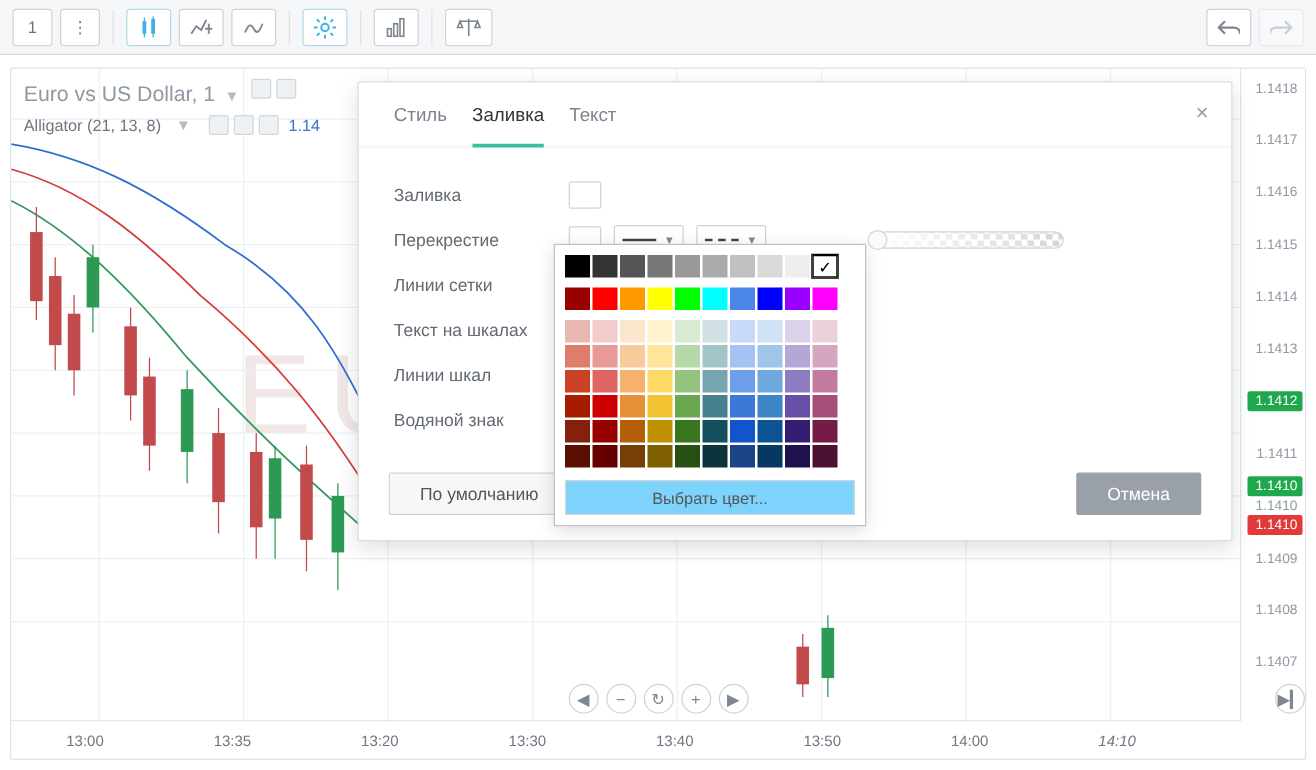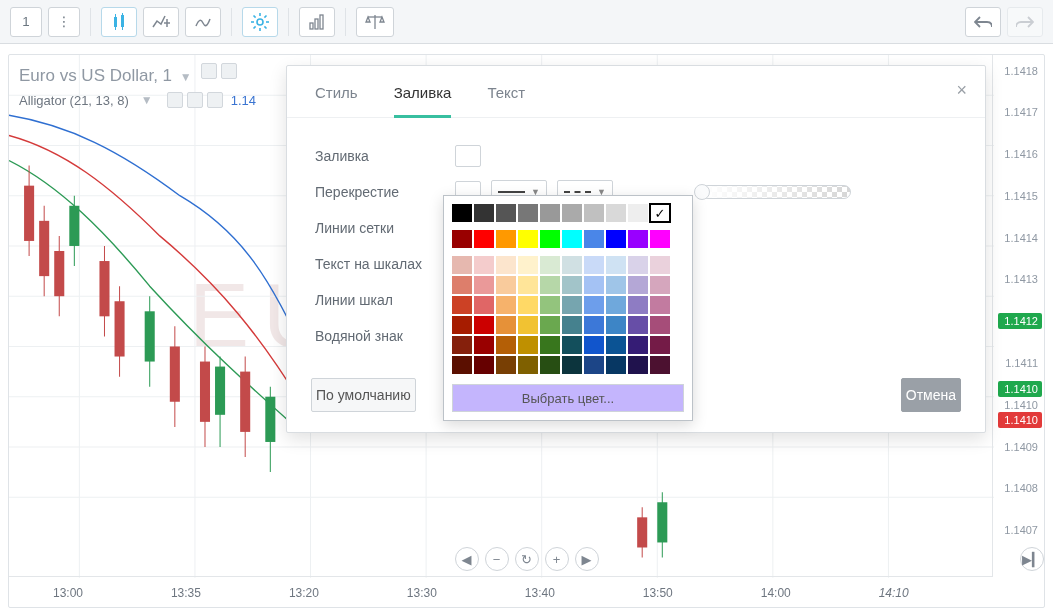--- a/index.html
+++ b/index.html
@@ -41,51 +41,51 @@
   
   .play-ctrls { position: absolute; left: 50%; transform: translateX(-50%); bottom: 36px; display: flex; gap: 6px; }
   .pc-btn { width: 24px; height: 24px; border: 1px solid #cfd4d9; border-radius: 50%; background: #fff; display: flex; align-items: center; justify-content: center; font-size: 13px; color: #7e8690; cursor: pointer; }
   .pc-fwd { position: absolute; right: 0; bottom: 36px; width: 24px; height: 24px; border: 1px solid #cfd4d9; border-radius: 50%; background: #fff; display: flex; align-items: center; justify-content: center; font-size: 13px; color: #7e8690; cursor: pointer; }
 
   
   .watermark { position: absolute; left: 180px; top: 210px; font-size: 90px; letter-spacing: 14px; color: #f1e7e7; font-weight: 300; user-select: none; }
 
   
   .dialog { position: absolute; left: 286px; top: 65px; width: 700px; background: #fff; border: 1px solid #d9dde1; box-shadow: 0 6px 18px rgba(0,0,0,.12); border-radius: 2px; }
-  .dlg-tabs { display: flex; gap: 36px; padding: 18px 28px 0 28px; border-bottom: 1px solid #eef0f2; position: relative; }
+  .dlg-tabs { display: flex; gap: 20px; padding: 18px 28px 0 28px; border-bottom: 1px solid #eef0f2; position: relative; }
   .dlg-tab { font-size: 15px; color: #7c848e; padding-bottom: 14px; cursor: pointer; }
   .dlg-tab.active { color: #333; border-bottom: 3px solid #38bfa0; margin-bottom: -1px; }
   .dlg-close { position: absolute; right: 18px; top: 14px; font-size: 18px; color: #9aa0a7; cursor: pointer; }
 
   .dlg-body { padding: 20px 28px 10px 28px; }
   .opt-row { display: flex; align-items: center; height: 36px; }
   .opt-row label { width: 140px; font-size: 14px; color: #626a73; }
   .swatch { width: 26px; height: 22px; border: 1px solid #cfd4d9; background: #fff; border-radius: 2px; cursor: pointer; }
   .lw-sel { width: 56px; height: 24px; border: 1px solid #cfd4d9; margin-left: 10px; border-radius: 2px; display: flex; align-items: center; justify-content: space-between; padding: 0 6px; cursor: pointer; }
   .lw-sel .line { height: 2px; background: #444; flex: 1; margin-right: 6px; }
   .lw-sel .caret { font-size: 9px; color: #888; }
   .alpha-track { width: 150px; height: 14px; margin-left: 18px; background:
       linear-gradient(to right, rgba(255,255,255,1), rgba(255,255,255,0)),
       repeating-conic-gradient(#d6d6d6 0% 25%, #fff 0% 50%) 0/10px 10px; border: 1px solid #cfd4d9; border-radius: 8px; position: relative; }
   .alpha-knob { position: absolute; top: 50%; left: 0; width: 16px; height: 16px; background: #fafbfc; border: 1px solid #cfd4d9; border-radius: 50%; transform: translate(-50%, -50%); }
 
   .dlg-foot { display: flex; align-items: center; padding: 14px 24px 20px 24px; }
-  .btn { height: 34px; padding: 0 4px; border: 1px solid #cfd4d9; background: #f6f7f8; color: #555; border-radius: 2px; cursor: pointer; font-size: 14px; }
+  .btn { height: 34px; padding: 0 24px; border: 1px solid #cfd4d9; background: #f6f7f8; color: #555; border-radius: 2px; cursor: pointer; font-size: 14px; }
   .btn.primary { background: #29b7d3; color: #fff; border-color: #29b7d3; }
   .btn.cancel { background: #9aa0a7; color: #fff; border-color: #9aa0a7; }
   .spacer { flex: 1; }
 
   
   .picker { position: absolute; left: 443px; top: 195px; width: 250px; background: #fff; border: 1px solid #bcc2c8; box-shadow: 0 4px 14px rgba(0,0,0,.15); padding: 8px; z-index: 10; }
   .p-row { display: flex; gap: 2px; margin-bottom: 2px; }
   .p-cell { width: 20px; height: 18px; cursor: pointer; border: 1px solid transparent; }
   .p-cell.sel { outline: 1px solid #000; position: relative; }
   .p-cell.sel::after { content: "✓"; position: absolute; inset: 0; display: flex; align-items: center; justify-content: center; font-size: 13px; color: #000; }
   .p-gap { height: 6px; }
-  .p-custom { margin-top: 8px; width: 100%; height: 28px; border: 1px solid #cfd4d9; background: #c4b5fd; font-size: 13px; color: #555; cursor: pointer; }
+  .p-custom { margin-top: 8px; width: 100%; height: 28px; border: 1px solid #cfd4d9; background: #7dd3fc; font-size: 13px; color: #555; cursor: pointer; }
 
 </style>
 </head>
 <body>
 
 <div class="toolbar">
   <button class="tb-btn">
       <span>1</span>
     </button>
   <button class="tb-btn">⋮</button>

